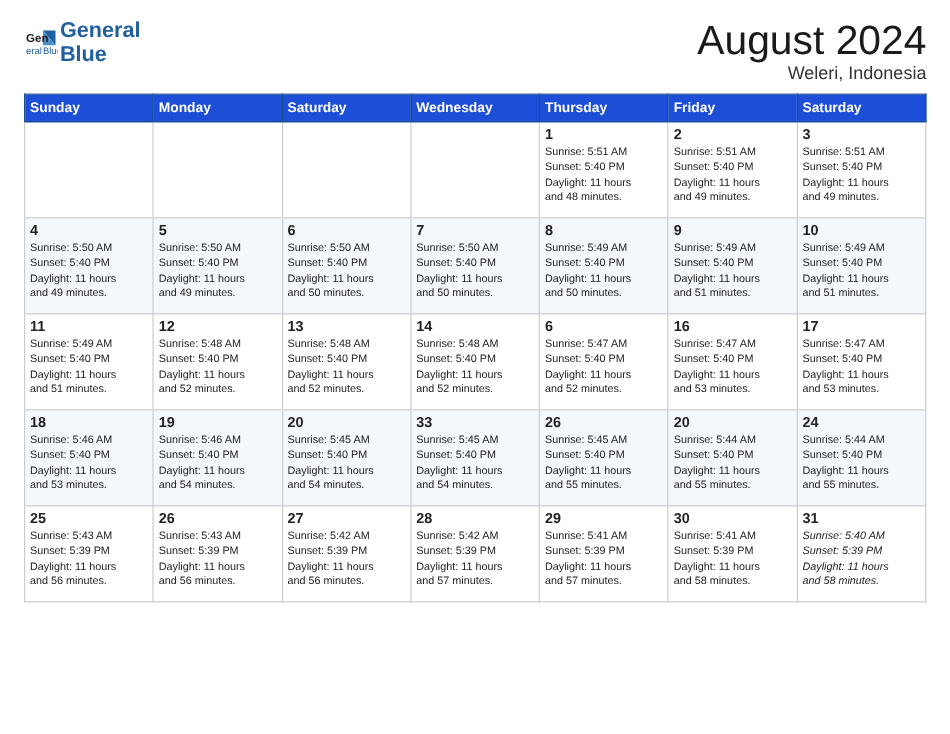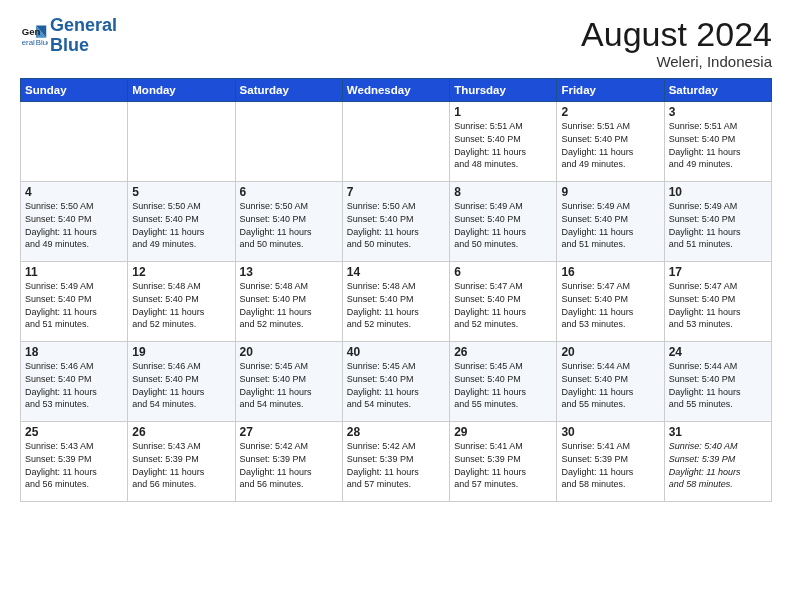--- a/index.html
+++ b/index.html
@@ -278,21 +278,21 @@
 and 54 minutes.</div>
           </td>
           <td>
             <span class="day-number">20</span>
             <div class="day-info" style="white-space: pre-line;">Sunrise: 5:45 AM
 Sunset: 5:40 PM
 Daylight: 11 hours
 and 54 minutes.</div>
           </td>
           <td>
-            <span class="day-number">40</span>
+            <span class="day-number">33</span>
             <div class="day-info" style="white-space: pre-line;">Sunrise: 5:45 AM
 Sunset: 5:40 PM
 Daylight: 11 hours
 and 54 minutes.</div>
           </td>
           <td>
             <span class="day-number">26</span>
             <div class="day-info" style="white-space: pre-line;">Sunrise: 5:45 AM
 Sunset: 5:40 PM
 Daylight: 11 hours

